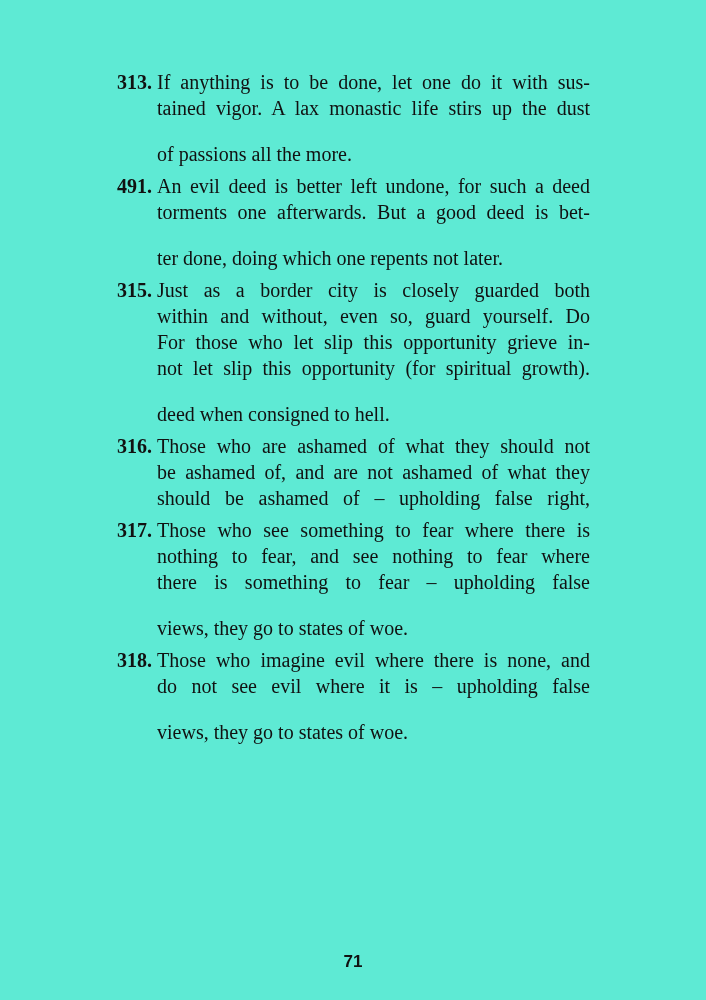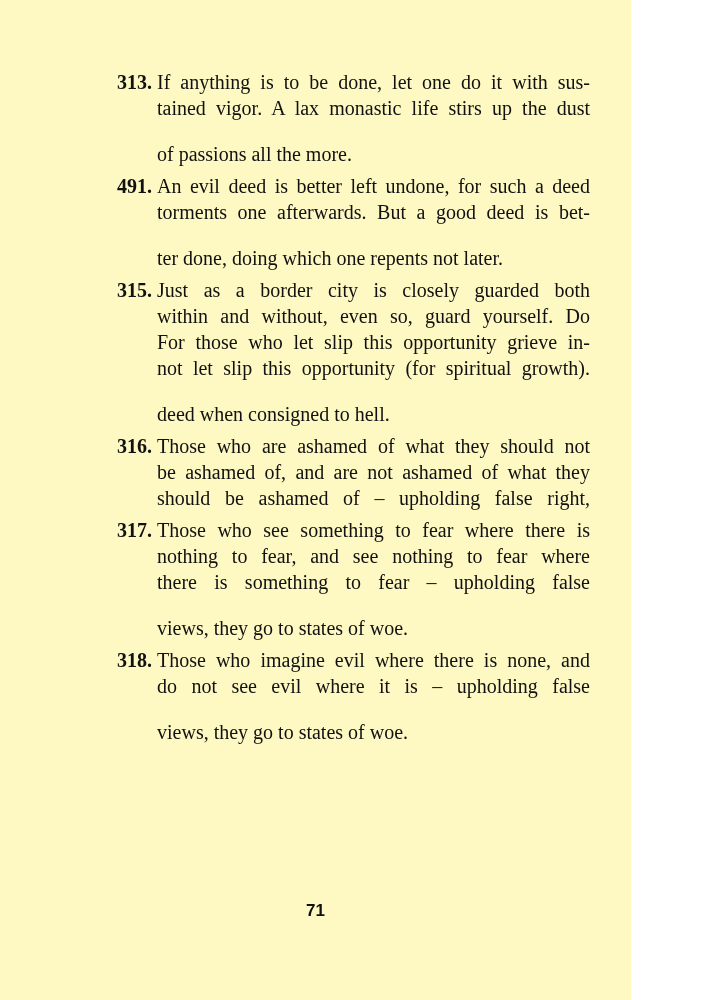--- a/index.html
+++ b/index.html
@@ -2,23 +2,23 @@
 <html><head>
 <meta charset="utf-8">
 <style>
   html, body {
     margin: 0;
     padding: 0;
     background: #ffffff;
   }
   .page {
     position: relative;
-    width: 631px;
+    width: 706px;
     height: 1000px;
-    background: #fef9c3;
+    background: #5eead4;
     font-family: "Liberation Serif", serif;
     color: #111111;
     overflow: hidden;
   }
   .content {
     position: absolute;
     left: 117px;
     top: 69px;
     width: 473px;
   }
@@ -42,21 +42,21 @@
     text-align-last: justify;
     text-justify: inter-word;
     white-space: normal;
   }
   .vline.lastline {
     text-align-last: left;
     margin-top: 20px;
   }
   .page-number {
     position: absolute;
-    top: 901px;
+    top: 952px;
     left: 0;
     width: 100%;
     text-align: center;
     font-family: "Liberation Sans", sans-serif;
     font-weight: bold;
     font-size: 17px;
     color: #111111;
   }
 </style>
 </head>

